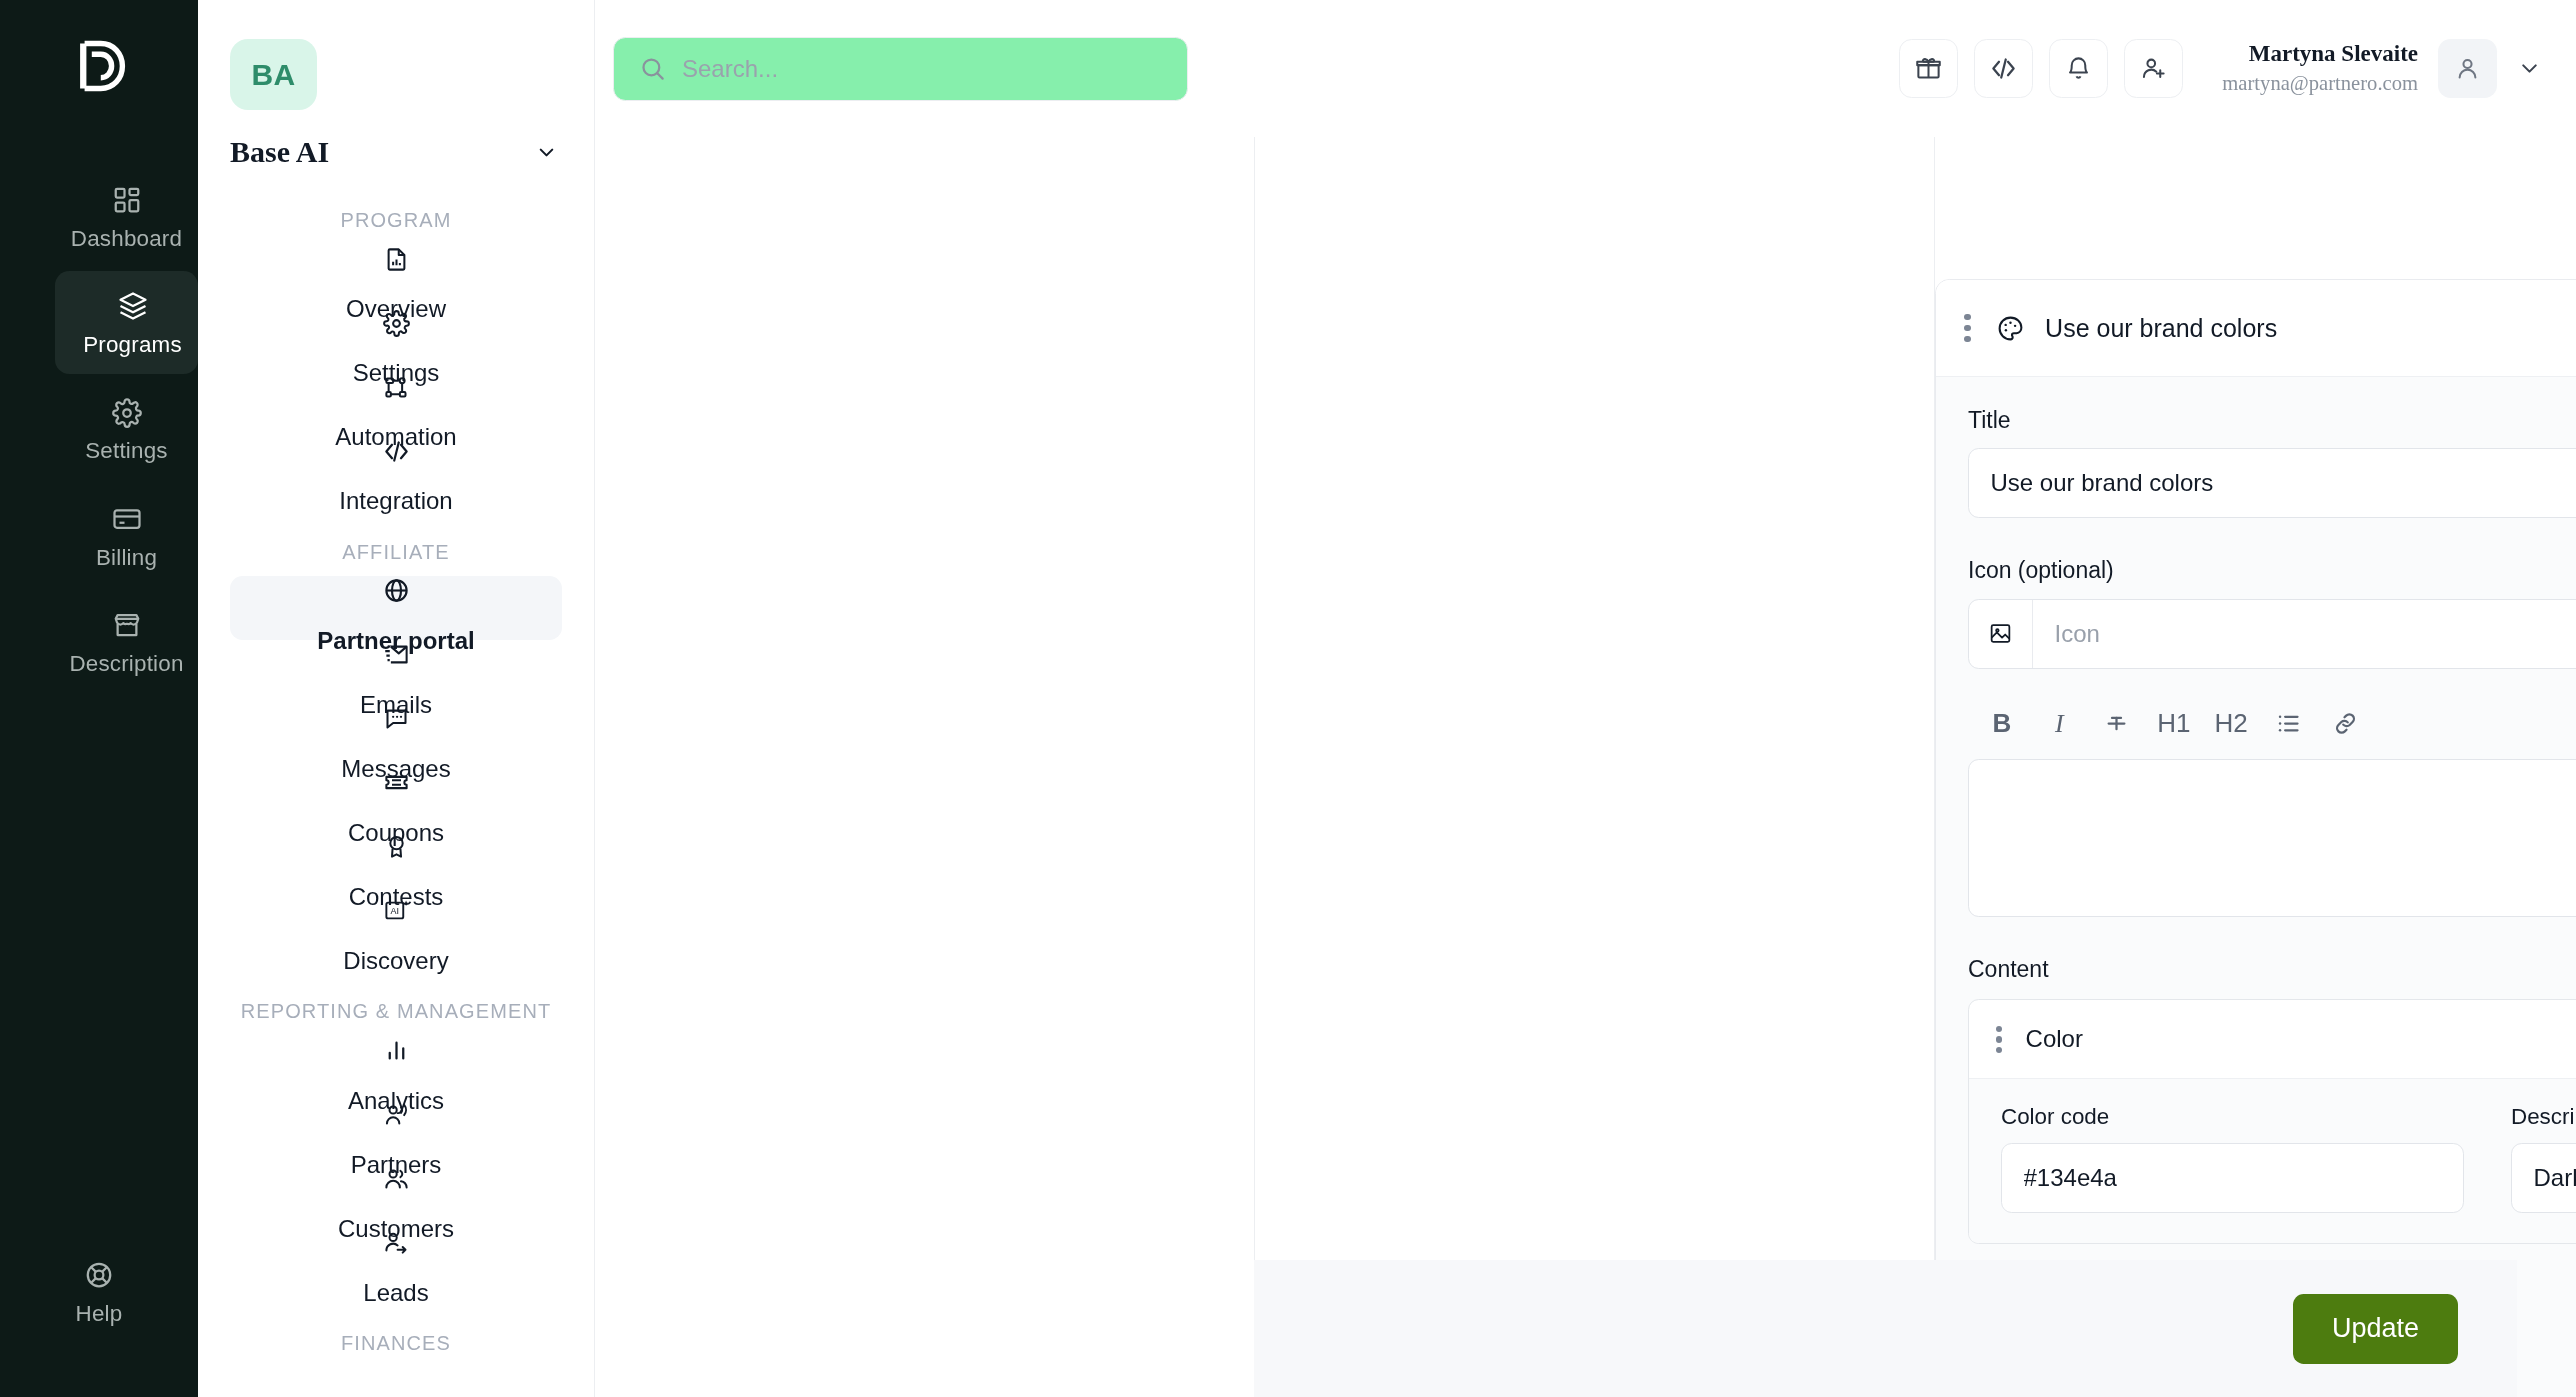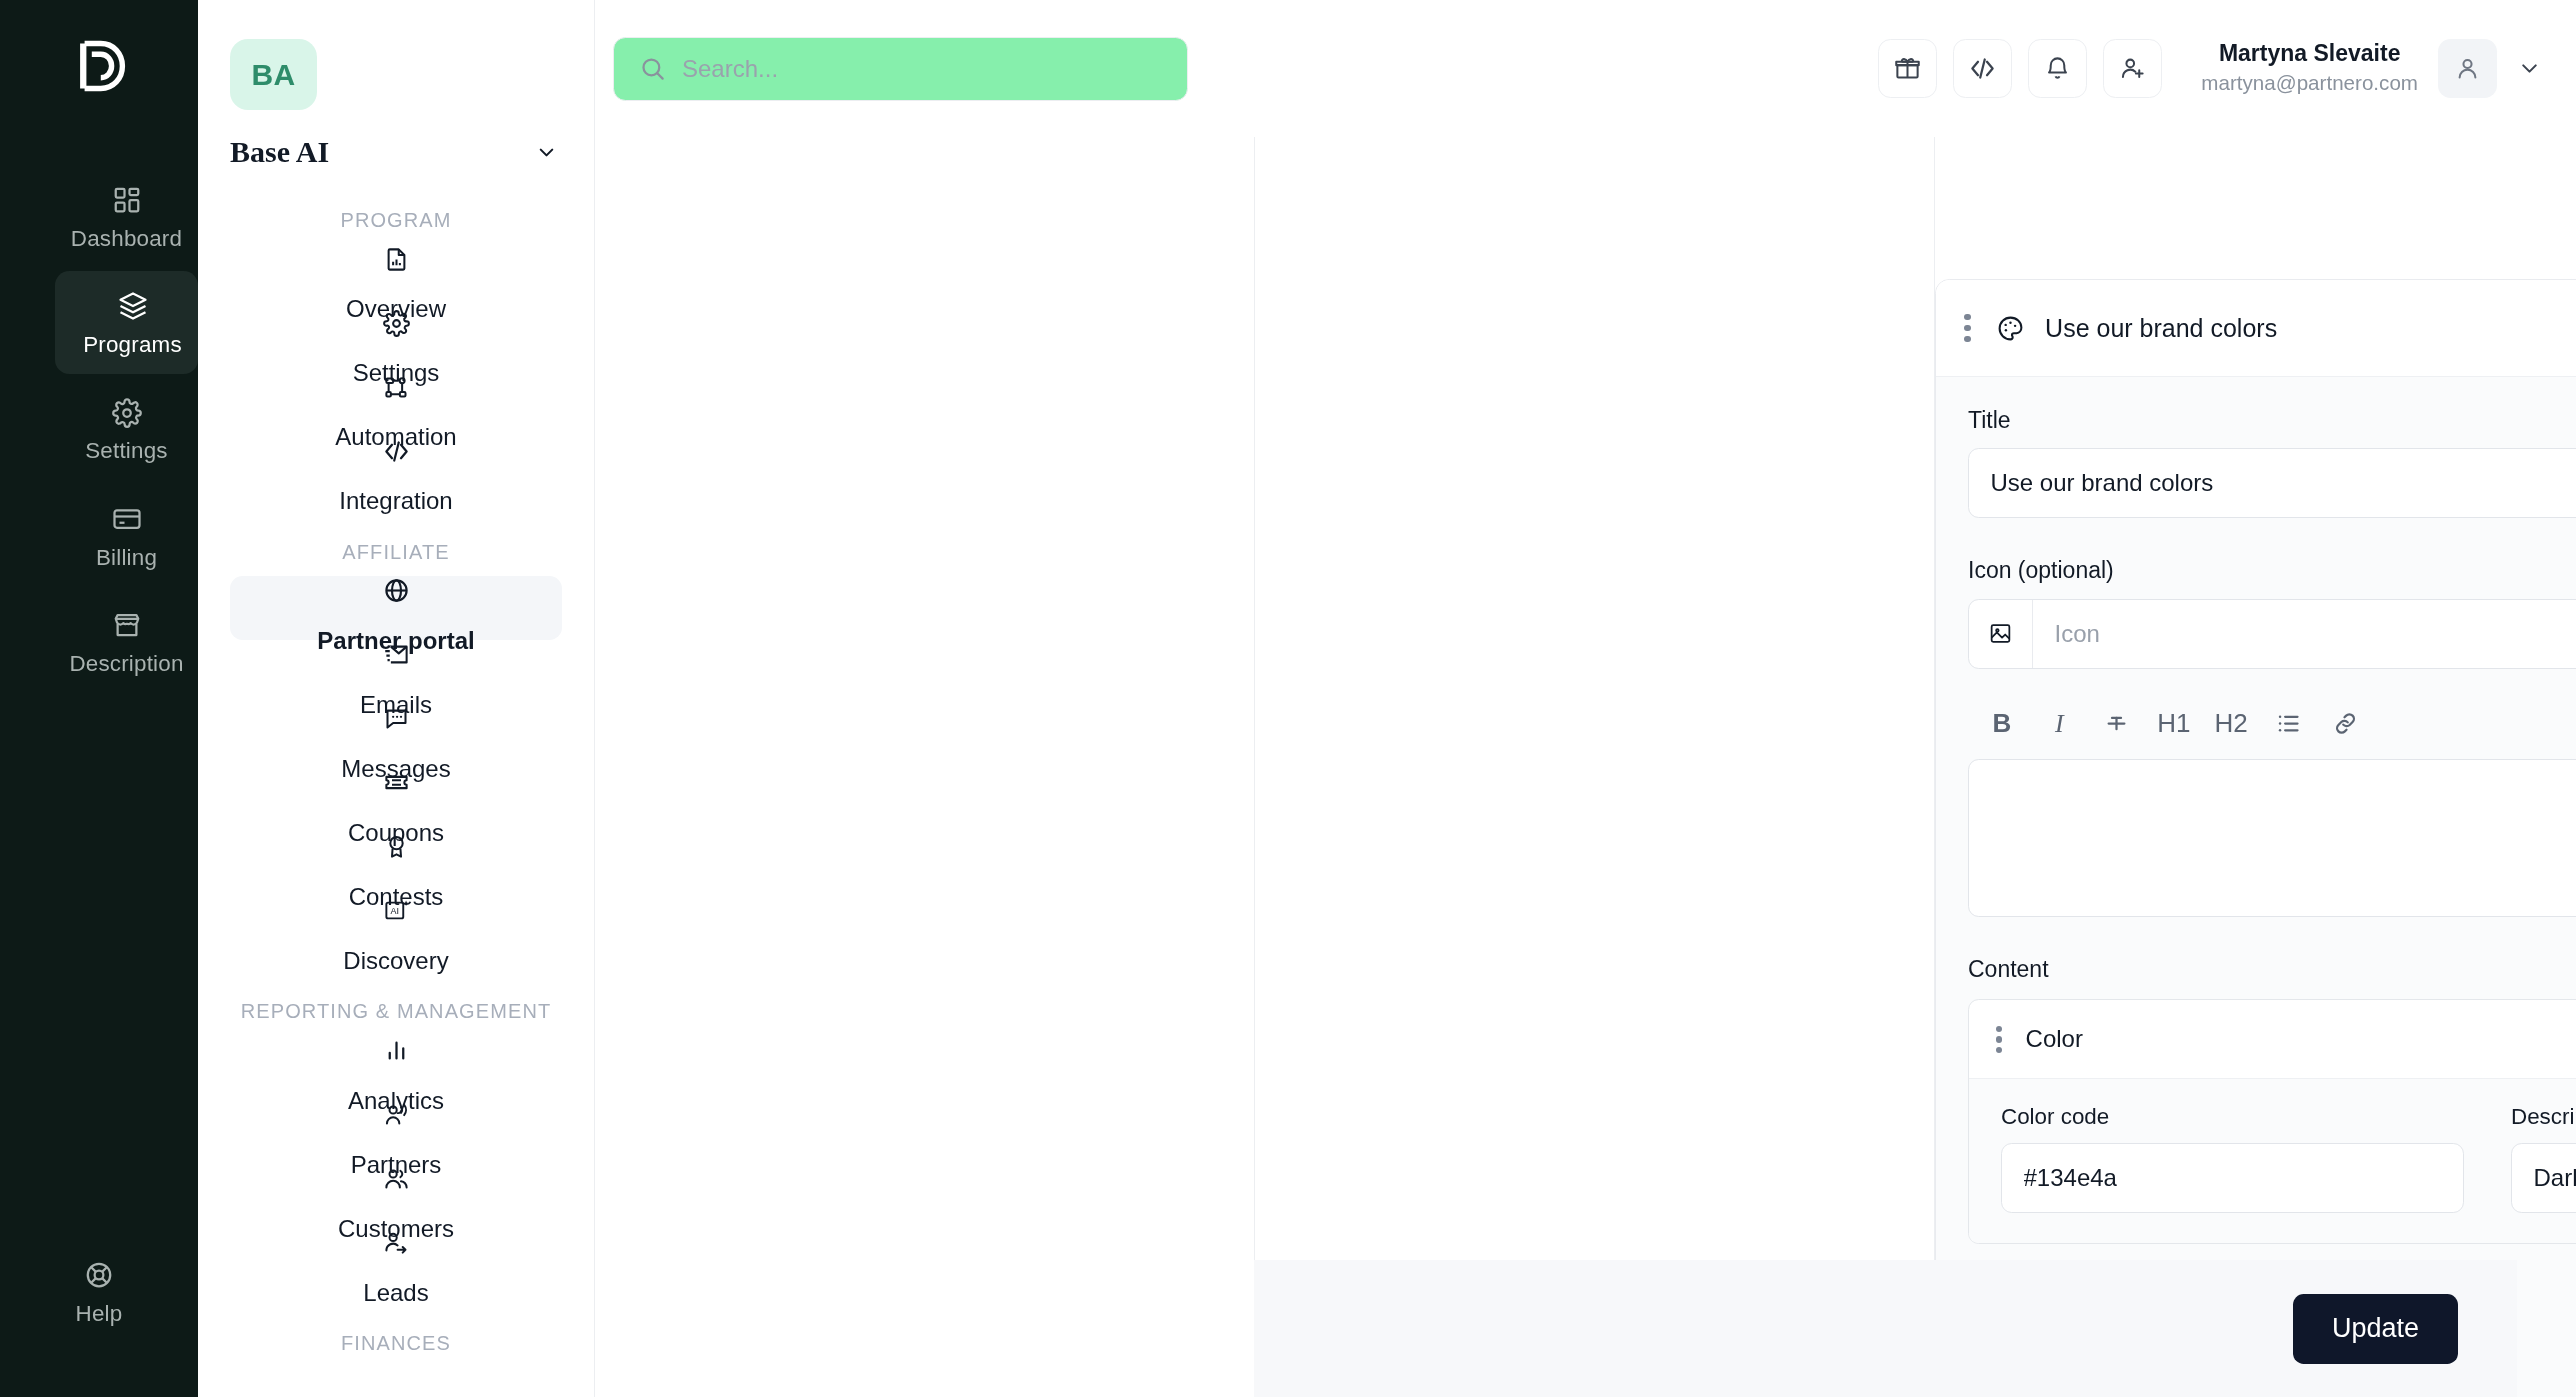--- a/index.html
+++ b/index.html
@@ -73,21 +73,21 @@
     border: 0; background: transparent; outline: none; font-size: 24px;
     color: #3b434f; width: 100%; font-family: "Liberation Sans", sans-serif;
   }
   .search-input::placeholder { color: #9aa2ad; }
   .topbar-right { margin-left: auto; display: flex; align-items: center; gap: 16px; }
   .icon-btn {
     width: 59px; height: 59px; border: 1.8px solid #edeff2; border-radius: 12.5px;
     background: #ffffff; display: flex; align-items: center; justify-content: center; cursor: pointer;
   }
   .user-block { margin-left: 23px; display: flex; align-items: center; gap: 20px; cursor: pointer; }
-  .user-text { text-align: center; }
+  .user-text { text-align: right; font-family: Liberation Serif, serif; }
   .user-name { font-size: 23px; font-weight: 700; color: #121a26; line-height: 1.3; }
   .user-mail { font-size: 20.6px; color: #8a929d; line-height: 1.4; }
   .avatar {
     width: 59px; height: 59px; border-radius: 12.5px; background: #f2f4f7;
     display: flex; align-items: center; justify-content: center;
   }
 
   
   .content { position: relative; height: 1260px; }
   .left-panel {
@@ -177,21 +177,21 @@
 
   .footer {
     position: absolute; left: 659px; right: 59px; bottom: 0; height: 137px;
     background: #f7f8fa; display: flex; align-items: center; justify-content: flex-end;
     padding-right: 59px;
   }
   .footer-left-edge {
     position: absolute; left: 659px; bottom: 0; width: 1.8px; height: 137px; background: #eceef1;
   }
   .update-btn {
-    height: 70px; padding: 0 39px; border: 0; border-radius: 10.7px; background: #0f172a;
+    height: 70px; padding: 0 39px; border: 0; border-radius: 10.7px; background: #4d7c0f;
     color: #ffffff; font-size: 27px; cursor: pointer; font-family: "Liberation Sans", sans-serif;
   }
   svg { display: block; }
 </style>
 </head>
 <body>
 
 <div class="app">
 
   <div class="rail">

